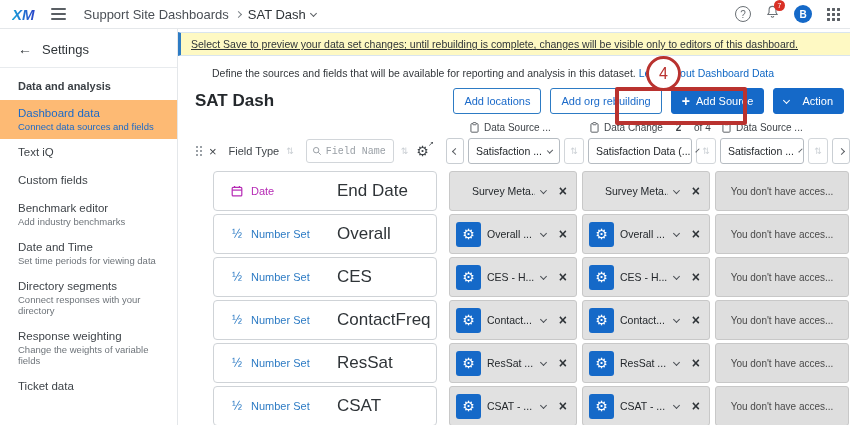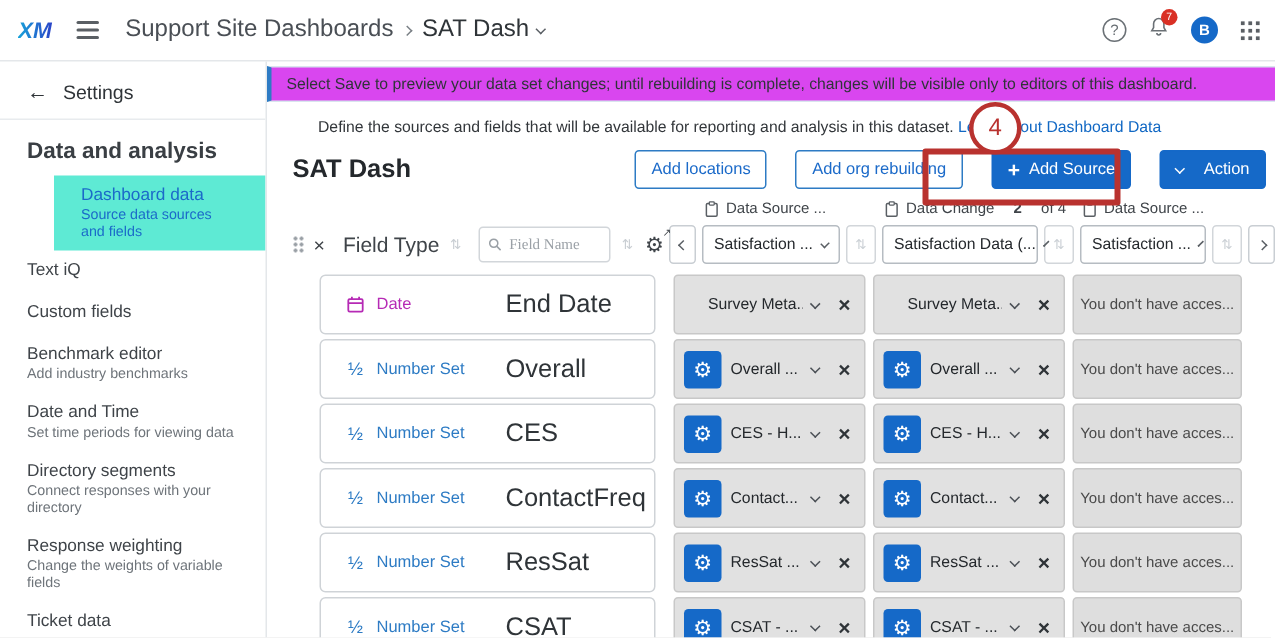--- a/index.html
+++ b/index.html
@@ -1,57 +1,57 @@
 <!DOCTYPE html>
 <html><head>
 <meta charset="utf-8">
 <style>
   * { margin:0; padding:0; box-sizing:border-box; }
   html,body { background:#e9e9e9; }
   body { font-family:"Liberation Sans", sans-serif; }
   .page { width:850px; height:425px; position:relative; overflow:hidden; background:#fff; }
 
   
-  .topbar { height:41px; border-bottom:1px solid #e4e7ea; display:flex; align-items:center; padding:0 10px 0 12px; }
+  .topbar { height:29px; border-bottom:1px solid #e4e7ea; display:flex; align-items:center; padding:0 10px 0 12px; }
   .logo { font-size:15px; font-weight:bold; font-style:italic; background:linear-gradient(90deg,#17a2d9,#2b43c8); -webkit-background-clip:text; background-clip:text; color:transparent; letter-spacing:0; }
   .hamburger { width:15px; margin-left:16px; cursor:pointer; }
   .hamburger div { height:2px; background:#5a5f64; margin:3px 0; border-radius:1px; }
-  .breadcrumb { display:flex; align-items:center; margin-left:18px; font-size:16px; color:#4a4f55; gap:7px; }
+  .breadcrumb { display:flex; align-items:center; margin-left:18px; font-size:13px; color:#4a4f55; gap:7px; }
   .breadcrumb .crumb-current { color:#2f3438; display:flex; align-items:center; gap:5px; }
   .crumb-sep { color:#7a8086; font-size:10px; }
   .topbar-right { margin-left:auto; display:flex; align-items:center; gap:14px; }
   .help-icon { width:16px; height:16px; border:1.4px solid #6a7075; border-radius:50%; color:#6a7075; font-size:10px; display:flex; align-items:center; justify-content:center; }
   .bell-wrap { position:relative; }
   .badge { position:absolute; top:-4px; right:-5px; min-width:11px; height:11px; background:#d93025; border-radius:6px; color:#fff; font-size:7px; display:flex; align-items:center; justify-content:center; padding:0 2px; }
   .avatar { width:18px; height:18px; border-radius:50%; background:#1569c8; color:#fff; font-size:10px; font-weight:bold; display:flex; align-items:center; justify-content:center; }
   .waffle { width:14px; height:14px; background-image:radial-gradient(circle,#5a5f64 1.4px,transparent 1.6px); background-size:5px 5px; background-position:0 0; }
 
   
   .body-wrap { display:flex; height:396px; }
   .sidebar { width:178px; flex-shrink:0; border-right:1px solid #e4e7ea; overflow:hidden; }
   .main { flex:1; position:relative; overflow:hidden; }
 
   
   .side-back { display:flex; align-items:center; gap:10px; padding:12px 18px 10px 18px; font-size:13px; color:#2f3438; border-bottom:1px solid #e8ebee; cursor:pointer; }
   .back-arrow { font-size:14px; color:#2f3438; }
-  .side-section { font-size:15px; font-weight:bold; color:#3a3f44; padding:12px 18px 8px 18px; }
+  .side-section { font-size:11px; font-weight:bold; color:#3a3f44; padding:12px 18px 8px 18px; }
   .side-item { padding:7px 18px; cursor:pointer; }
   .side-item .si-title { font-size:11.5px; color:#3f4449; margin-bottom:2px; }
   .side-item .si-sub { font-size:9.5px; color:#6e747a; }
-  .side-item.selected { background:#5eead4;margin-left:36px; }
+  .side-item.selected { background:#fdba74; }
   .side-item.selected .si-title { color:#1b6ac9; }
   .side-item.selected .si-sub { color:#1b6ac9; }
 
   
-  .banner { margin-top:3px; background:#d946ef; border-top:1px solid #d9e5ee; border-bottom:1px solid #d9e5ee; border-left:3px solid #2d7bc4; font-size:10.5px; color:#2f3438; padding:5px 10px; }
+  .banner { margin-top:3px; background:#fef9c3; border-top:1px solid #d9e5ee; border-bottom:1px solid #d9e5ee; border-left:3px solid #2d7bc4; font-size:10.5px; color:#2f3438; padding:5px 10px;text-decoration:underline; }
   .intro { margin:11px 0 7px 34px; font-size:10.5px; color:#33373b; }
   .intro a { color:#1168c4; text-decoration:none; cursor:pointer; }
   .title-row { display:flex; align-items:center; padding:2px 6px 6px 17px; }
   .page-title { font-size:17px; font-weight:bold; color:#24282c; }
-  .btn-group { margin-left:auto; display:flex; align-items:center; gap:19px; }
+  .btn-group { margin-left:auto; display:flex; align-items:center; gap:9px; }
   .btn { height:26px; border-radius:3px; font-size:11px; display:flex; align-items:center; justify-content:center; padding:0 10px; cursor:pointer; white-space:nowrap; }
   .btn-outline { background:#fff; border:1px solid #2d7bc4; color:#1b6ac9; }
   .btn-fill { background:#1569c8; border:1px solid #1569c8; color:#fff; gap:6px; }
   .plus-glyph { font-size:14px; font-weight:bold; line-height:1; }
 
   
   .anno-circle { position:absolute; left:468px; top:27px; width:35px; height:35px; border:3px solid #b9322f; border-radius:50%; background:#fff; color:#b9322f; font-size:16px; display:flex; align-items:center; justify-content:center; z-index:6; }
   .anno-rect { position:absolute; left:437px; top:58px; width:132px; height:38px; border:4px solid #b9322f; border-radius:2px; z-index:5; pointer-events:none; }
 
   
@@ -59,24 +59,24 @@
   .chev.down { transform:rotate(45deg); margin-top:-2px; }
   .chev.left { transform:rotate(135deg); }
   .chev.right { transform:rotate(-45deg); }
 
   
   .table-wrap { padding-left:17px; }
   .thead { display:flex; align-items:flex-end; margin-top:2px; }
   .thead-left { width:251px; flex-shrink:0; display:flex; align-items:center; height:26px; }
   .drag-dots { width:8px; height:12px; background-image:radial-gradient(circle,#9aa0a6 1.2px,transparent 1.4px); background-size:4px 4px; }
   .clear-x { margin-left:6px; color:#3f4449; font-size:13px; cursor:pointer; line-height:1; }
-  .ft-label { margin-left:12px; font-size:14px; color:#3f4449; }
+  .ft-label { margin-left:12px; font-size:11px; color:#3f4449; }
   .faint-sort { margin-left:7px; color:#c9ced3; font-size:9px; }
   .search-box { margin-left:12px; width:88px; height:24px; border:1px solid #d2d6da; border-radius:3px; display:flex; align-items:center; padding:0 5px; gap:4px; background:#fff; }
-  .search-box input { border:none; outline:none; width:60px; font-size:10px; color:#33373b; font-family:Liberation Serif, serif; }
+  .search-box input { border:none; outline:none; width:60px; font-size:10px; color:#33373b; font-family:Liberation Mono, monospace; }
   .search-box input::placeholder { color:#9aa0a6; }
   .gear-header { margin-left:8px; color:#3f4449; font-size:14px; position:relative; cursor:pointer; line-height:1; }
   .gear-header sup { position:absolute; top:-4px; right:-5px; font-size:7px; color:#3f4449; }
   .ds-area { display:flex; align-items:flex-end; gap:4px; }
   .nav-btn { width:18px; height:26px; border:1px solid #c9ced3; border-radius:3px; background:#fff; display:flex; align-items:center; justify-content:center; color:#5a5f64; cursor:pointer; }
   .ds-col { display:flex; flex-direction:column; }
   .ds-title { display:flex; align-items:center; gap:5px; font-size:10px; color:#3f4449; margin:0 0 5px 2px; white-space:nowrap; }
   .ds-title b { font-weight:bold; }
   .ds-sel-row { display:flex; gap:4px; }
   .ds-select { height:26px; border:1px solid #b6bcc2; border-radius:3px; background:#fff; display:flex; align-items:center; padding:0 7px; font-size:10.5px; color:#24282c; gap:6px; cursor:pointer; white-space:nowrap; }
@@ -93,21 +93,21 @@
   .ftype.t-num { color:#2d7bc4; }
   .fname { font-size:17px; color:#2f3438; }
   .numset-glyph { color:#2d7bc4; font-size:12px; line-height:1; }
   .row-cells { margin-left:12px; display:flex; gap:5px; }
   .map-cell { width:128px; height:40px; background:#e1e1e1; border:1px solid #c8c8c8; border-radius:3px; display:flex; align-items:center; padding:0 6px; gap:6px; }
   .map-cell.no-gear { padding-left:22px; }
   .cell-gear { width:25px; height:25px; background:#1569c8; border-radius:3px; color:#fff; font-size:14px; display:flex; align-items:center; justify-content:center; flex-shrink:0; cursor:pointer; }
   .cell-label { font-size:10.5px; color:#24282c; white-space:nowrap; overflow:hidden; }
   .cell-chev { color:#4a4f55; margin-left:auto; cursor:pointer; }
   .cell-x { color:#2f3438; font-size:14px; font-weight:bold; margin-left:7px; margin-right:3px; cursor:pointer; line-height:1; }
-  .noacc-cell { width:113px; height:40px; background:#dedede; border:1px solid #c8c8c8; border-radius:3px; display:flex; align-items:center; justify-content:center; font-size:10px; color:#4a4a4a; }
+  .noacc-cell { width:134px; height:40px; background:#dedede; border:1px solid #c8c8c8; border-radius:3px; display:flex; align-items:center; justify-content:center; font-size:10px; color:#4a4a4a; }
 </style>
 </head>
 <body>
 
 <div class="page">
 
   <div class="topbar">
     <span class="logo">XM</span>
     <div class="hamburger">
         <div></div>
@@ -140,21 +140,21 @@
 
     <div class="sidebar">
       <div class="side-back">
         <span class="back-arrow">←</span>
         <span>Settings</span>
       </div>
       <div class="side-section">Data and analysis</div>
       <div>
   <div class="side-item selected">
     <div class="si-title">Dashboard data</div>
-    <div class="si-sub">Source data sources and fields</div>
+    <div class="si-sub">Connect data sources and fields</div>
   </div>
 
   <div class="side-item">
     <div class="si-title">Text iQ</div>
   </div>
 
   <div class="side-item">
     <div class="si-title">Custom fields</div>
   </div>
 

